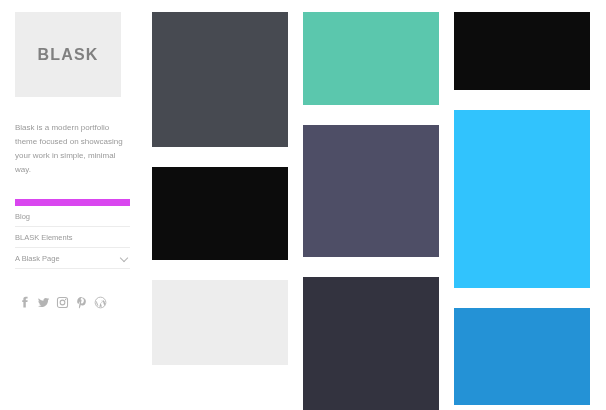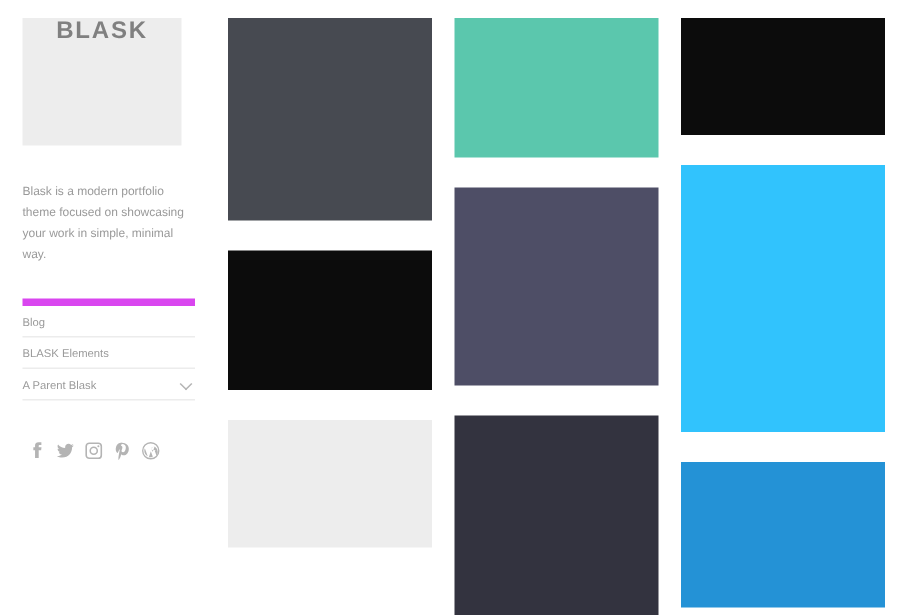--- a/index.html
+++ b/index.html
@@ -28,20 +28,21 @@
     width: 145px;
     height: 410px;
     padding: 12px 15px 0 15px;
   }
 
   .logo-box {
     width: 106px;
     height: 85px;
     background: #ededed;
     display: flex;
+    align-items: center;
     justify-content: center;
     margin-bottom: 24px;
   }
 
   .logo-text {
     font-size: 16px;
     font-weight: bold;
     letter-spacing: 1.2px;
     color: #808080;
     font-family: "Liberation Sans", sans-serif;
@@ -52,21 +53,21 @@
     line-height: 1.75;
     color: #9a9a9a;
     width: 108px;
     margin-bottom: 22px;
     font-family: "Liberation Sans", sans-serif;
     margin-top: 24px;
   }
 
   .nav {
     width: 115px;
-    border-top: 5px solid #d946ef;
+    border-top: 7px solid #d946ef;
     margin-bottom: 24px;
   }
 
   .nav-item {
     display: flex;
     align-items: center;
     justify-content: space-between;
     height: 21px;
     border-bottom: 1px solid #ececec;
     font-size: 7.5px;
@@ -154,21 +155,21 @@
       <div class="nav-item">
         <span class="nav-item-label">Blog</span>
       </div>
 
 
       <div class="nav-item">
         <span class="nav-item-label">BLASK Elements</span>
       </div>
 
       <div class="nav-item">
-        <span class="nav-item-label">A Parent Blask</span>
+        <span class="nav-item-label">A Blask Page</span>
         <span class="chevron-down"></span>
       </div>
 
     </nav>
 
     <div class="social-row">
 
       <span class="social-icon">
         <svg width="13" height="13" viewBox="0 0 16 16" aria-hidden="true">
           <path fill="#b4b4b4" d="M9.6 5.2V3.9c0-.5.3-.7.6-.7h1.6V1h-2.2C7.3 1 6.6 2.3 6.6 3.6v1.6H5.2v2.3h1.4V14h3V7.5h2l.3-2.3H9.6z"></path>

